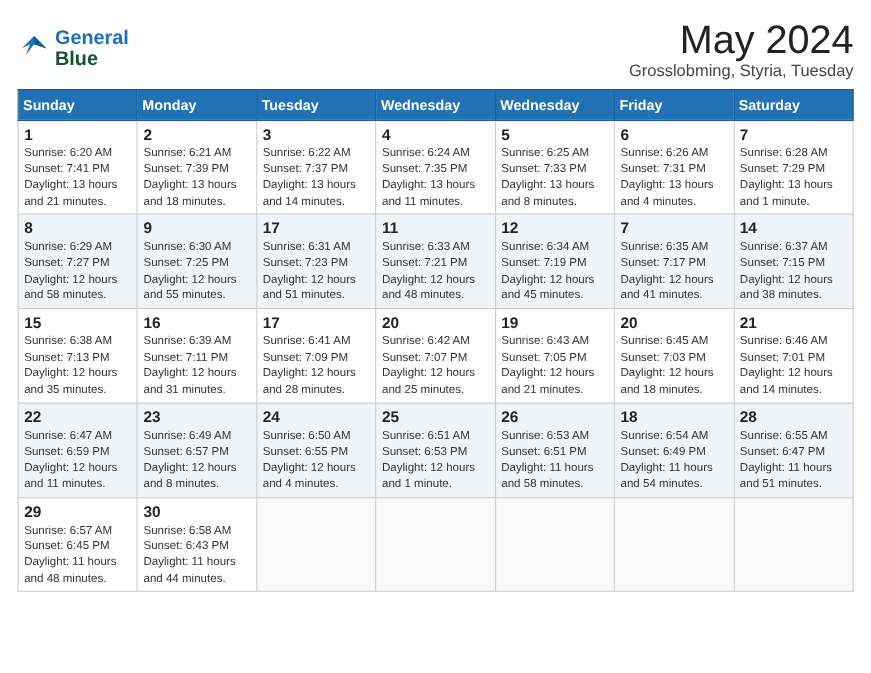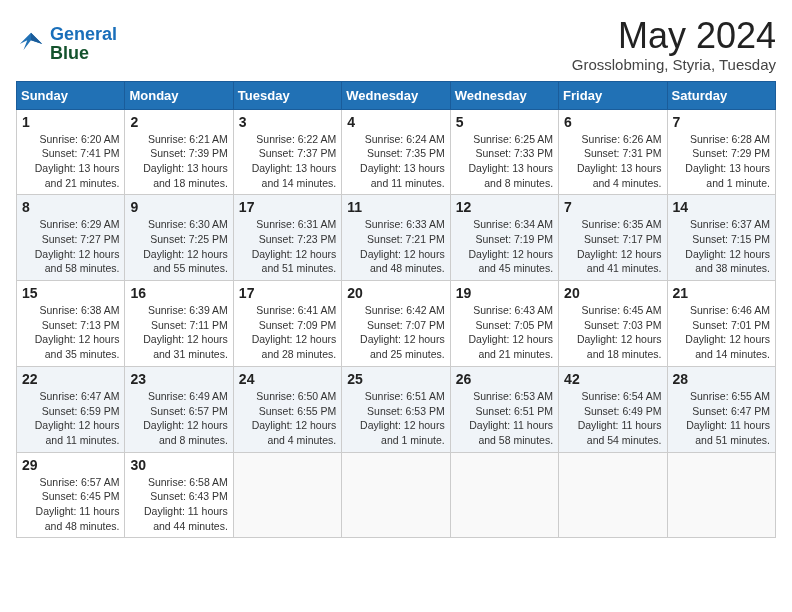--- a/index.html
+++ b/index.html
@@ -78,21 +78,20 @@
       font-size: 14px;
       font-weight: bold;
       color: #222;
       display: block;
       margin-bottom: 2px;
     }
     .cell-text {
       font-size: 10.5px;
       color: #333;
       line-height: 1.4;
-      text-align: right;
     }
     .empty-cell {
       background: #f9f9f9;
     }
   </style>
 </head>
 <body>
 
 <div class="header">
   <div class="logo">
@@ -230,21 +229,21 @@
         </td>
         <td>
           <span class="day-num">25</span>
         <div class="cell-text">Sunrise: 6:51 AM<br>Sunset: 6:53 PM<br>Daylight: 12 hours and 1 minute.</div>
         </td>
         <td>
           <span class="day-num">26</span>
         <div class="cell-text">Sunrise: 6:53 AM<br>Sunset: 6:51 PM<br>Daylight: 11 hours and 58 minutes.</div>
         </td>
         <td>
-          <span class="day-num">42</span>
+          <span class="day-num">18</span>
         <div class="cell-text">Sunrise: 6:54 AM<br>Sunset: 6:49 PM<br>Daylight: 11 hours and 54 minutes.</div>
         </td>
         <td>
           <span class="day-num">28</span>
         <div class="cell-text">Sunrise: 6:55 AM<br>Sunset: 6:47 PM<br>Daylight: 11 hours and 51 minutes.</div>
         </td>
       </tr>
       <tr>
         <td>
           <span class="day-num">29</span>

